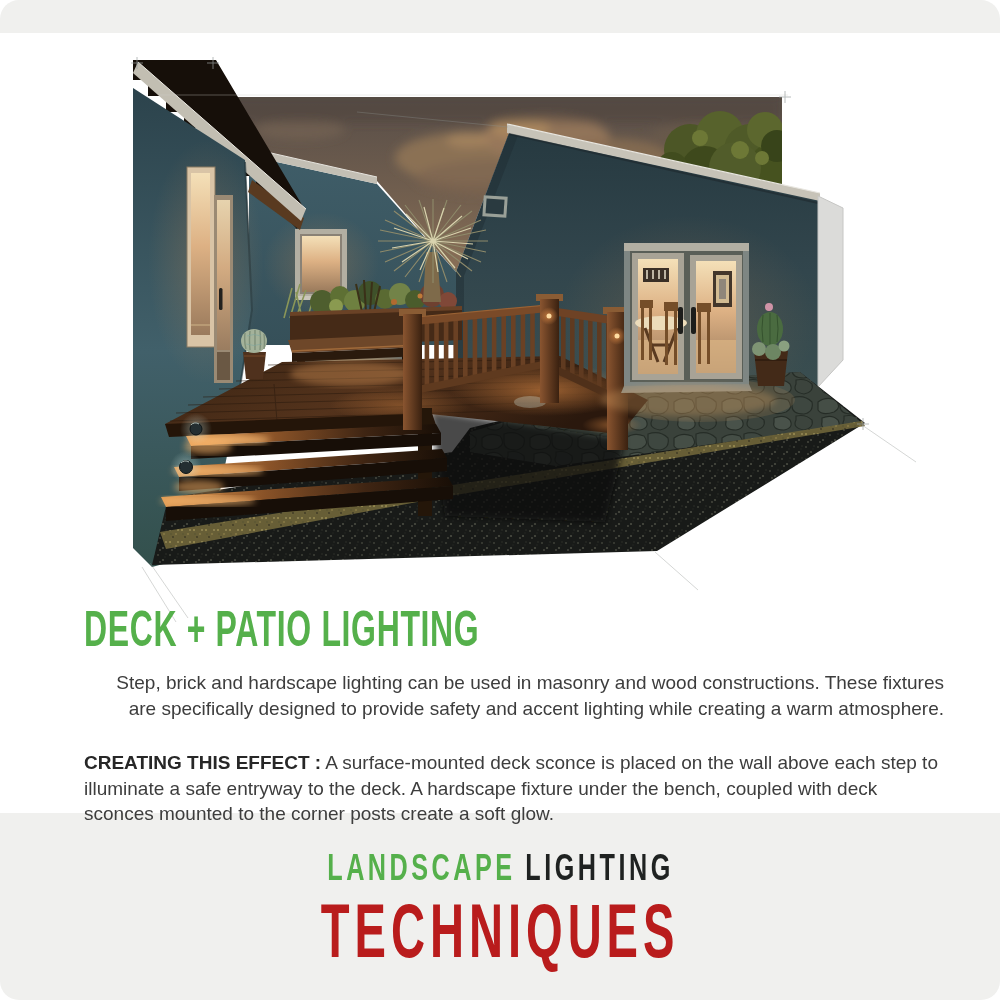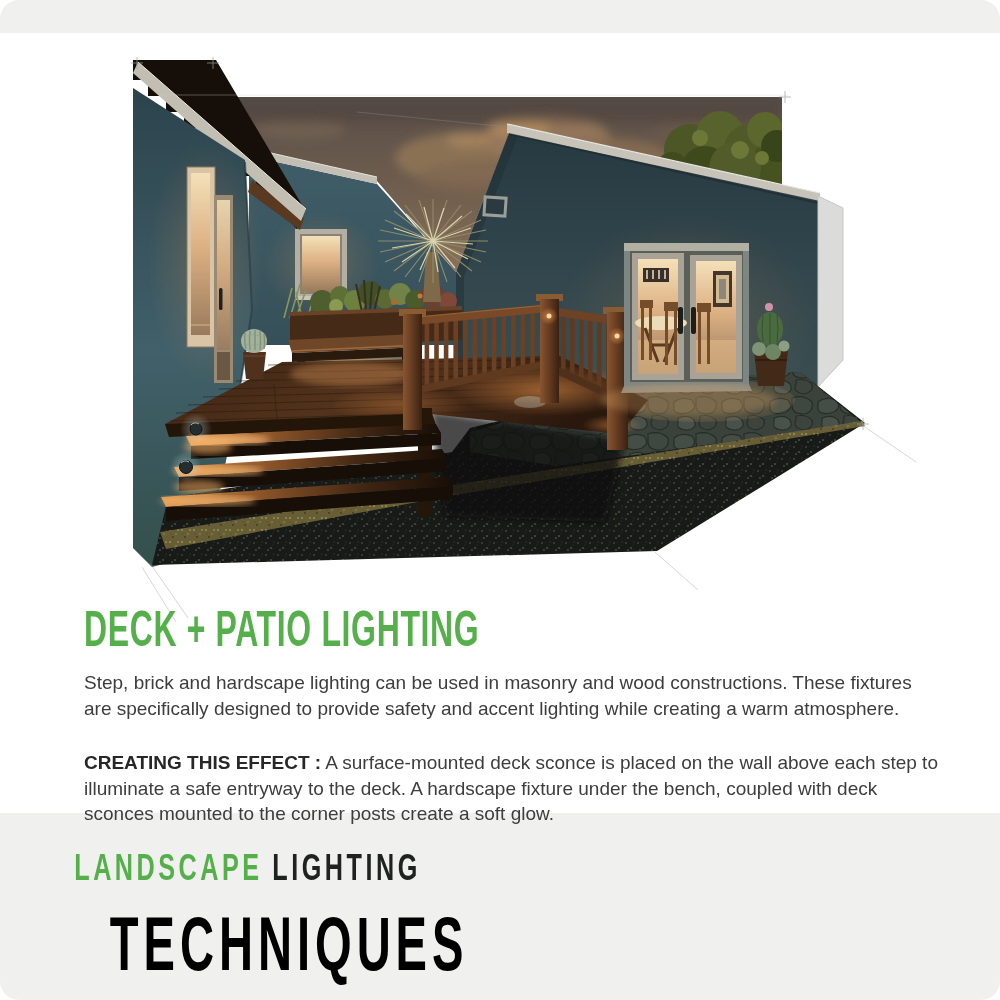--- a/index.html
+++ b/index.html
@@ -6,28 +6,28 @@
   .page{position:relative;width:1000px;height:1000px;background:#ffffff;overflow:hidden;
         font-family:"Liberation Sans", sans-serif;border-radius:19px;}
   .band{position:absolute;left:0;width:100%;background:#f0f0ee;}
   .band.top{top:0;height:33px;}
   .band.bottom{top:813px;height:187px;}
   .scene{position:absolute;left:0;top:0;width:1000px;height:820px;}
   .copy{position:absolute;left:84px;top:604px;width:860px;}
   .headline{color:#55b04b;font-size:50px;font-weight:bold;line-height:1.0;white-space:nowrap;}
   .cond{display:inline-block;transform:scaleX(.64);transform-origin:0 50%;letter-spacing:1px;}
   .body-par{color:#3d3d3d;font-size:19px;line-height:25.5px;margin:0;}
-  .p1{margin-top:16px;}
+  .p1{margin-top:16px;text-align:right;}
   .p2{margin-top:29px;}
   .lead{font-weight:bold;color:#272727;}
-  .footer-text{position:absolute;top:813px;left:0;width:100%;}
+  .footer-text{position:absolute;top:813px;left:0;width:100%;text-align:center;}
   .brandline{margin-top:34px;font-size:36px;font-weight:bold;color:#1f2221;white-space:nowrap;}
   .brandline .cond2{display:inline-block;transform:scaleX(.70);transform-origin:50% 50%;letter-spacing:5px;}
   .w1{color:#55b04b;margin-right:14px;}
-  .big-title{margin-top:17px;font-size:76px;font-weight:bold;color:#000000;white-space:nowrap;line-height:1;}
+  .big-title{margin-top:4px;font-size:76px;font-weight:bold;color:#b91c1c;white-space:nowrap;line-height:1;}
   .big-title .cond3{display:inline-block;transform:scaleX(.62);transform-origin:50% 50%;letter-spacing:8px;}
 </style>
 </head>
 <body>
 
 <div class="page">
   <div class="band top"></div>
   <div class="band bottom"></div>
 
   <svg class="scene" viewBox="0 0 1000 820">

